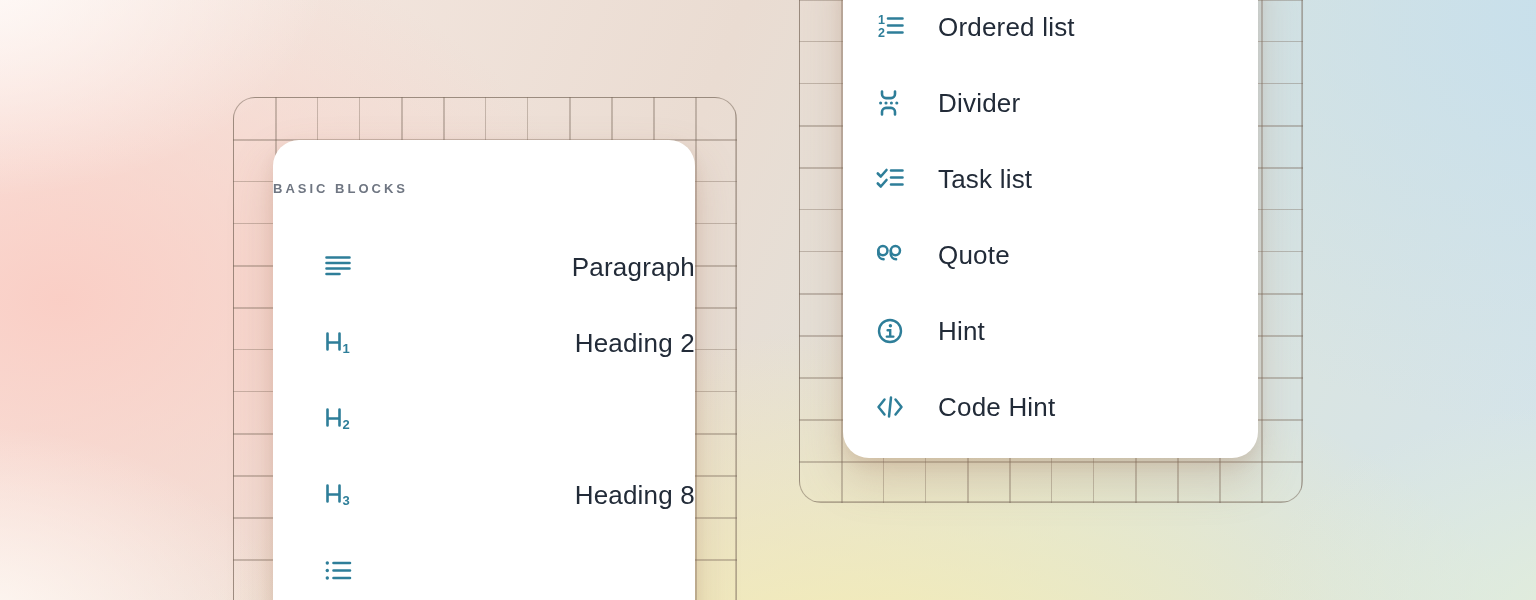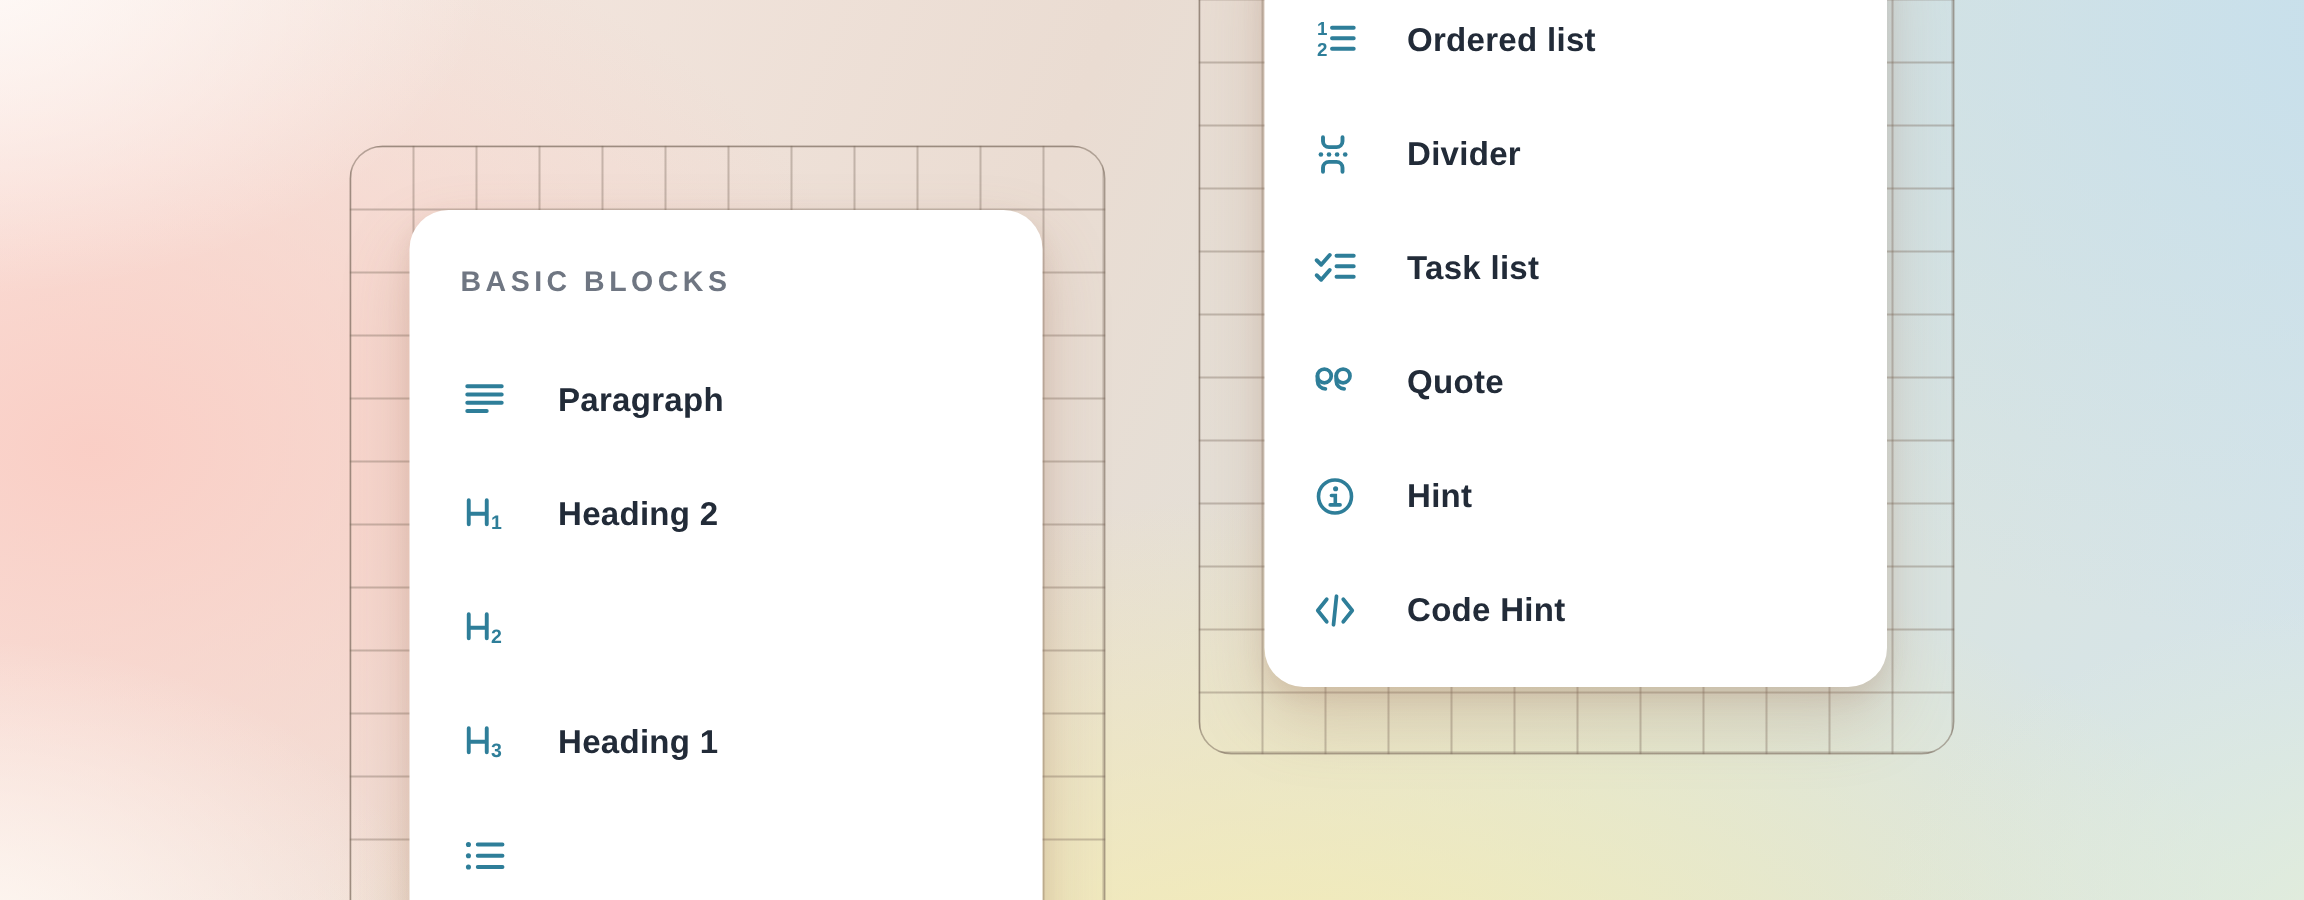--- a/index.html
+++ b/index.html
@@ -28,32 +28,32 @@
   .grid-left{left:233px;top:97px;width:504px;height:560px;}
   .grid-right{left:799px;top:-43px;width:504px;height:546px;}
   .card{
     position:absolute;background:var(--card-bg,#fff);border-radius:26px;
     box-shadow:0 22px 44px rgba(158,112,84,.26), 0 6px 14px rgba(158,112,84,.13);
     box-sizing:border-box;
   }
   .card-left{left:273px;top:140px;width:422px;height:520px;padding-top:36px;}
   .card-right{left:843px;top:-60px;width:415px;height:518px;padding-top:49px;}
   .section-label{
-    margin-left:34px;font-size:19px;line-height:26px;font-weight:700;
+    font-size:13px;line-height:26px;font-weight:700;
     letter-spacing:3px;color:var(--section-label,#6f7682);
   }
   .menu-list-left{margin-top:27px;}
   .menu-item{height:76px;display:flex;align-items:center;cursor:pointer;}
-  .card-left .menu-item{padding-left:35px;}
+  .card-left .menu-item{padding-left:50px;justify-content:space-between;}
   .card-right .menu-item{padding-left:32px;}
   .icon{width:30px;height:30px;flex:0 0 30px;color:var(--icon-teal,#2e7e99);}
   .icon *{vector-effect:none;}
   .card-left .label{margin-left:34px;}
   .card-right .label{margin-left:33px;}
-  .label{font-size:22px;font-weight:700;letter-spacing:.2px;color:var(--item-text,#222b38);white-space:nowrap;}
+  .label{font-size:26px;font-weight:400;letter-spacing:.2px;color:var(--item-text,#222b38);white-space:nowrap;}
   svg text{font-family:"Liberation Sans","DejaVu Sans",sans-serif;}
 </style>
 </head>
 <body>
 
 <div class="stage">
 
   <div class="grid-panel grid-left"></div>
   <div class="grid-panel grid-right"></div>
 
@@ -81,21 +81,21 @@
           <path d="M4.5 5.5 V21.5 M16.5 5.5 V21.5 M4.5 14.5 H16.5"></path>
           <text x="23" y="24.5" font-size="13" font-weight="bold" text-anchor="middle" fill="currentColor" stroke="none">2</text>
         </svg>
       </div>
 
       <div class="menu-item">
         <svg class="icon" viewBox="0 0 30 30" fill="none" stroke="currentColor" stroke-width="2.6" stroke-linecap="round">
           <path d="M4.5 5.5 V21.5 M16.5 5.5 V21.5 M4.5 14.5 H16.5"></path>
           <text x="23" y="24.5" font-size="13" font-weight="bold" text-anchor="middle" fill="currentColor" stroke="none">3</text>
         </svg>
-        <span class="label">Heading 1</span>
+        <span class="label">Heading 8</span>
       </div>
 
       <div class="menu-item">
         <svg class="icon" viewBox="0 0 30 30" fill="none" stroke="currentColor" stroke-width="2.6" stroke-linecap="round">
           <path d="M10.5 7 H27 M10.5 14.5 H27 M10.5 22 H27"></path>
           <circle cx="4.3" cy="7" r="1.7" fill="currentColor" stroke="none"></circle>
           <circle cx="4.3" cy="14.5" r="1.7" fill="currentColor" stroke="none"></circle>
           <circle cx="4.3" cy="22" r="1.7" fill="currentColor" stroke="none"></circle>
         </svg>
       </div>

